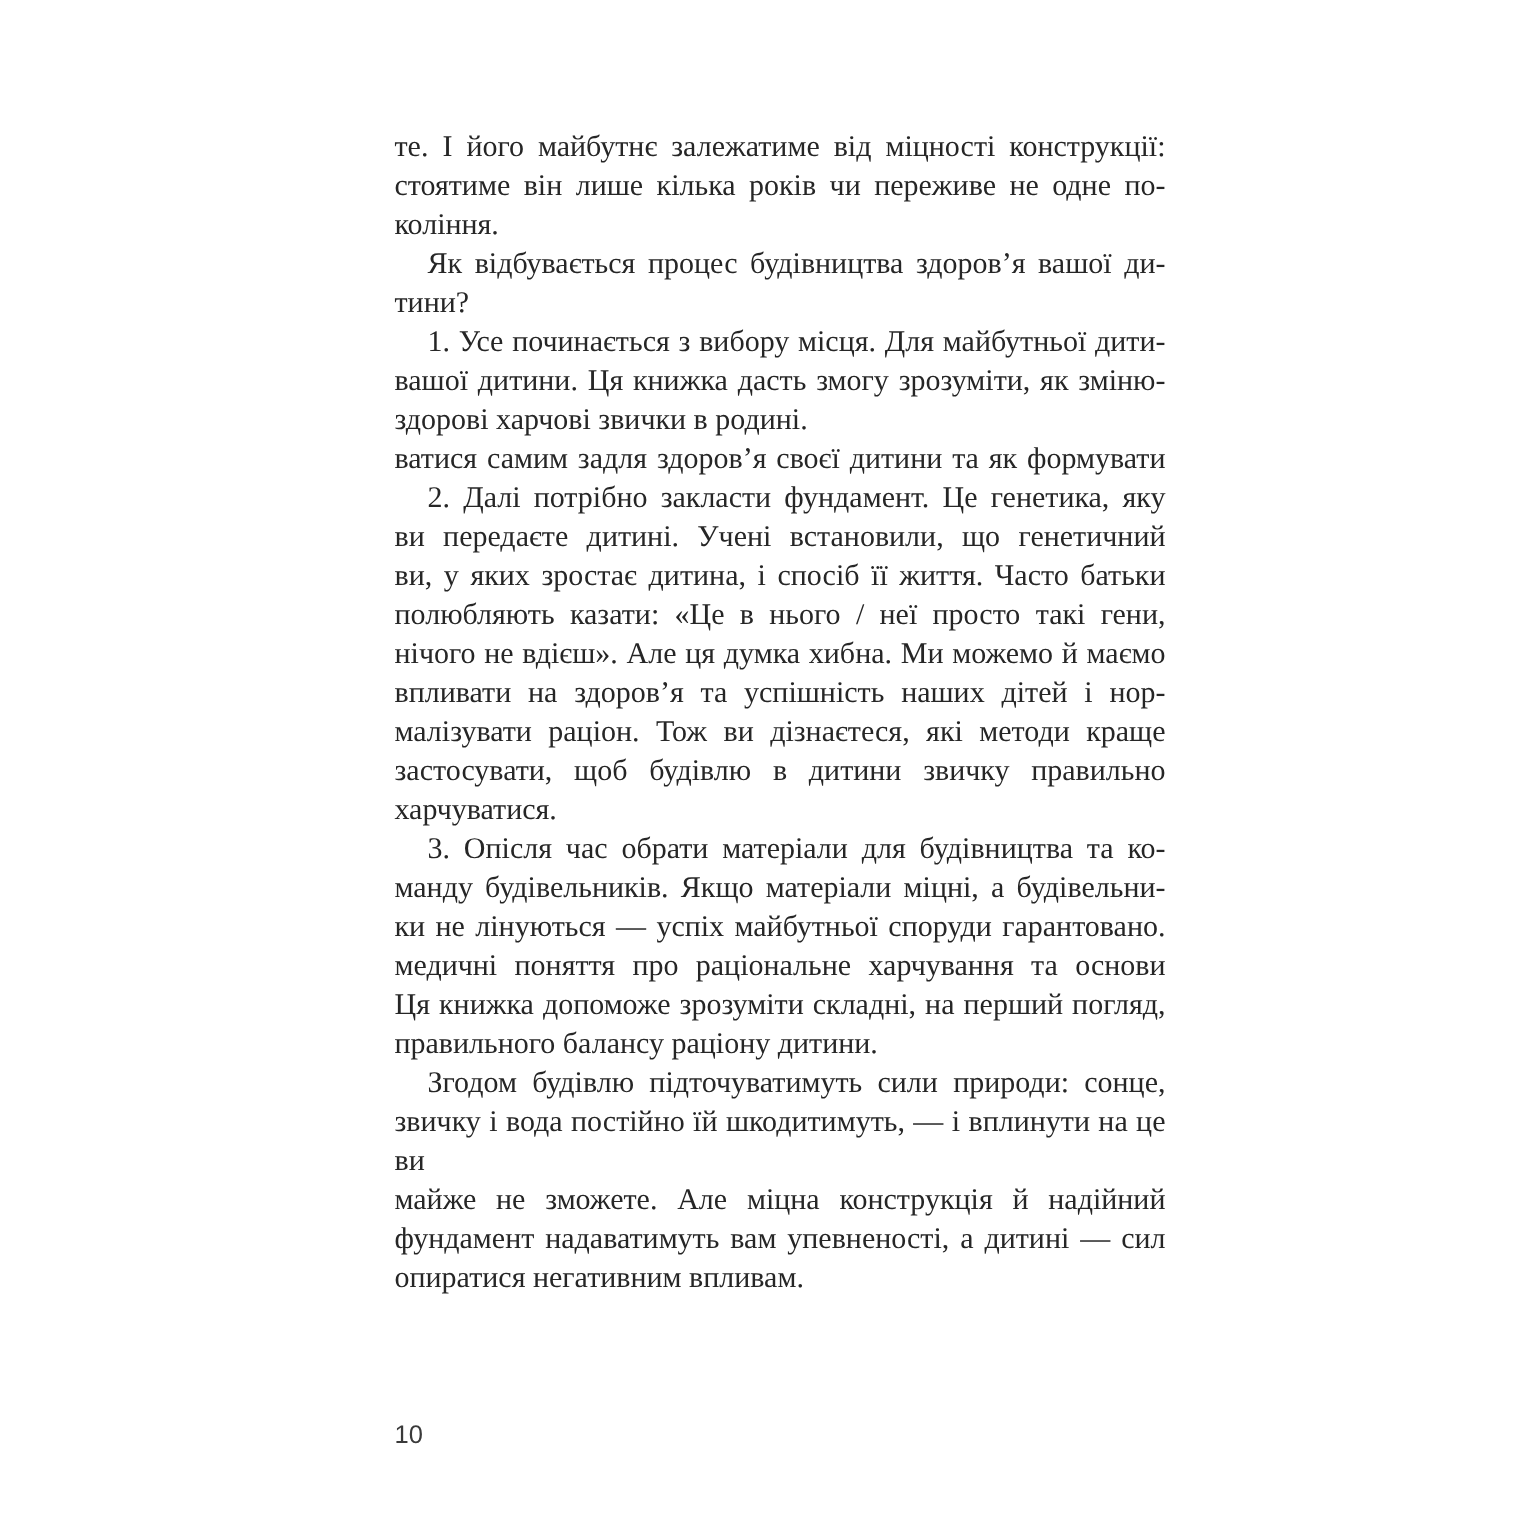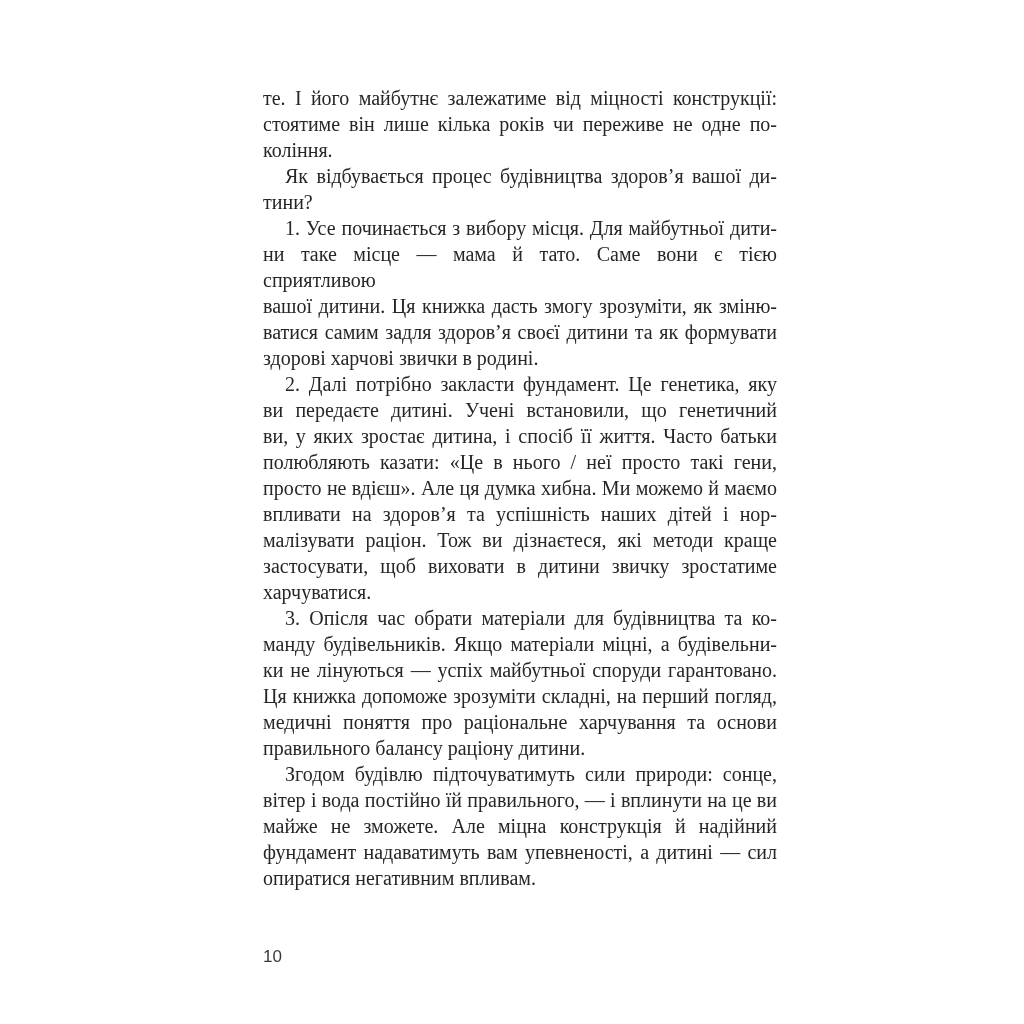--- a/index.html
+++ b/index.html
@@ -63,46 +63,45 @@
         <div class="line">те. І його майбутнє залежатиме від міцності конструкції:</div>
         <div class="line">стоятиме він лише кілька років чи переживе не одне по-</div>
         <div class="line last">коління.</div>
       </div>
       <div class="paragraph">
         <div class="line indent">Як відбувається процес будівництва здоров’я вашої ди-</div>
         <div class="line last">тини?</div>
       </div>
       <div class="paragraph">
         <div class="line indent">1. Усе починається з вибору місця. Для майбутньої дити-</div>
-        <div class="line">ни таке місце — мама й тато. Саме вони є тією сприятливою</div>
         <div class="line">вашої дитини. Ця книжка дасть змогу зрозуміти, як зміню-</div>
+        <div class="line last">здорові харчові звички в родині.</div>
         <div class="line">ватися самим задля здоров’я своєї дитини та як формувати</div>
-        <div class="line last">здорові харчові звички в родині.</div>
       </div>
       <div class="paragraph">
         <div class="line indent">2. Далі потрібно закласти фундамент. Це генетика, яку</div>
         <div class="line">ви передаєте дитині. Учені встановили, що генетичний</div>
         <div class="line">ви, у яких зростає дитина, і спосіб її життя. Часто батьки</div>
         <div class="line">полюбляють казати: «Це в нього / неї просто такі гени,</div>
-        <div class="line">просто не вдієш». Але ця думка хибна. Ми можемо й маємо</div>
+        <div class="line">нічого не вдієш». Але ця думка хибна. Ми можемо й маємо</div>
         <div class="line">впливати на здоров’я та успішність наших дітей і нор-</div>
         <div class="line">малізувати раціон. Тож ви дізнаєтеся, які методи краще</div>
-        <div class="line">застосувати, щоб виховати в дитини звичку зростатиме</div>
+        <div class="line">застосувати, щоб будівлю в дитини звичку правильно</div>
         <div class="line last">харчуватися.</div>
       </div>
       <div class="paragraph">
         <div class="line indent">3. Опісля час обрати матеріали для будівництва та ко-</div>
         <div class="line">манду будівельників. Якщо матеріали міцні, а будівельни-</div>
         <div class="line">ки не лінуються — успіх майбутньої споруди гарантовано.</div>
+        <div class="line">медичні поняття про раціональне харчування та основи</div>
         <div class="line">Ця книжка допоможе зрозуміти складні, на перший погляд,</div>
-        <div class="line">медичні поняття про раціональне харчування та основи</div>
         <div class="line last">правильного балансу раціону дитини.</div>
       </div>
       <div class="paragraph">
         <div class="line indent">Згодом будівлю підточуватимуть сили природи: сонце,</div>
-        <div class="line">вітер і вода постійно їй правильного, — і вплинути на це ви</div>
+        <div class="line">звичку і вода постійно їй шкодитимуть, — і вплинути на це ви</div>
         <div class="line">майже не зможете. Але міцна конструкція й надійний</div>
         <div class="line">фундамент надаватимуть вам упевненості, а дитині — сил</div>
         <div class="line last">опиратися негативним впливам.</div>
       </div>
     </div>
   <div class="page-number">10</div>
 </div>
 
 </body></html>

